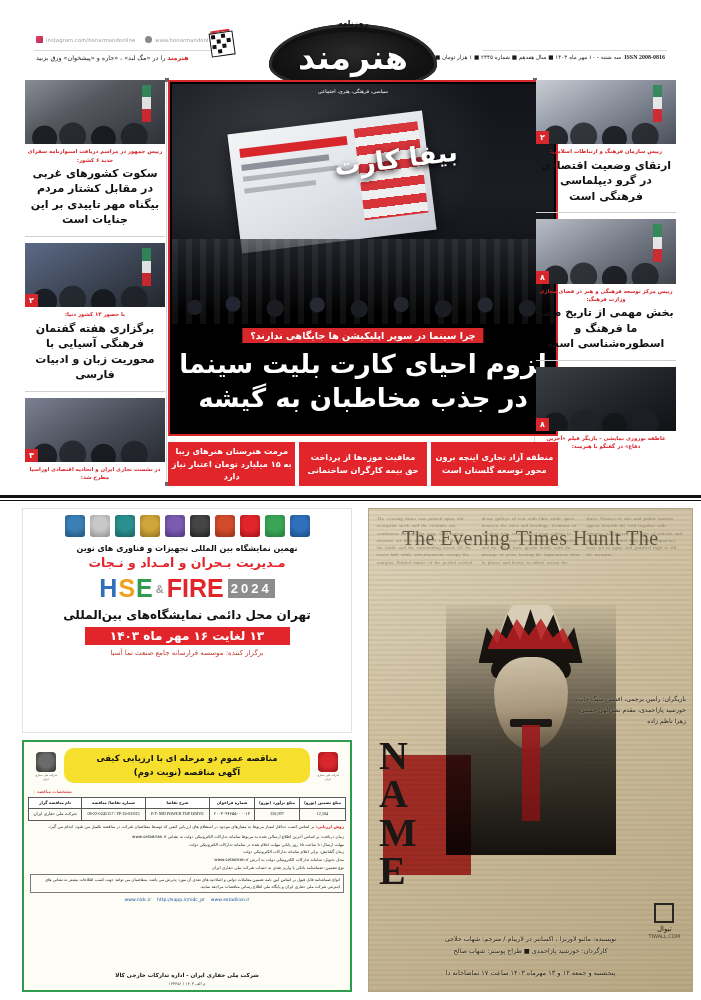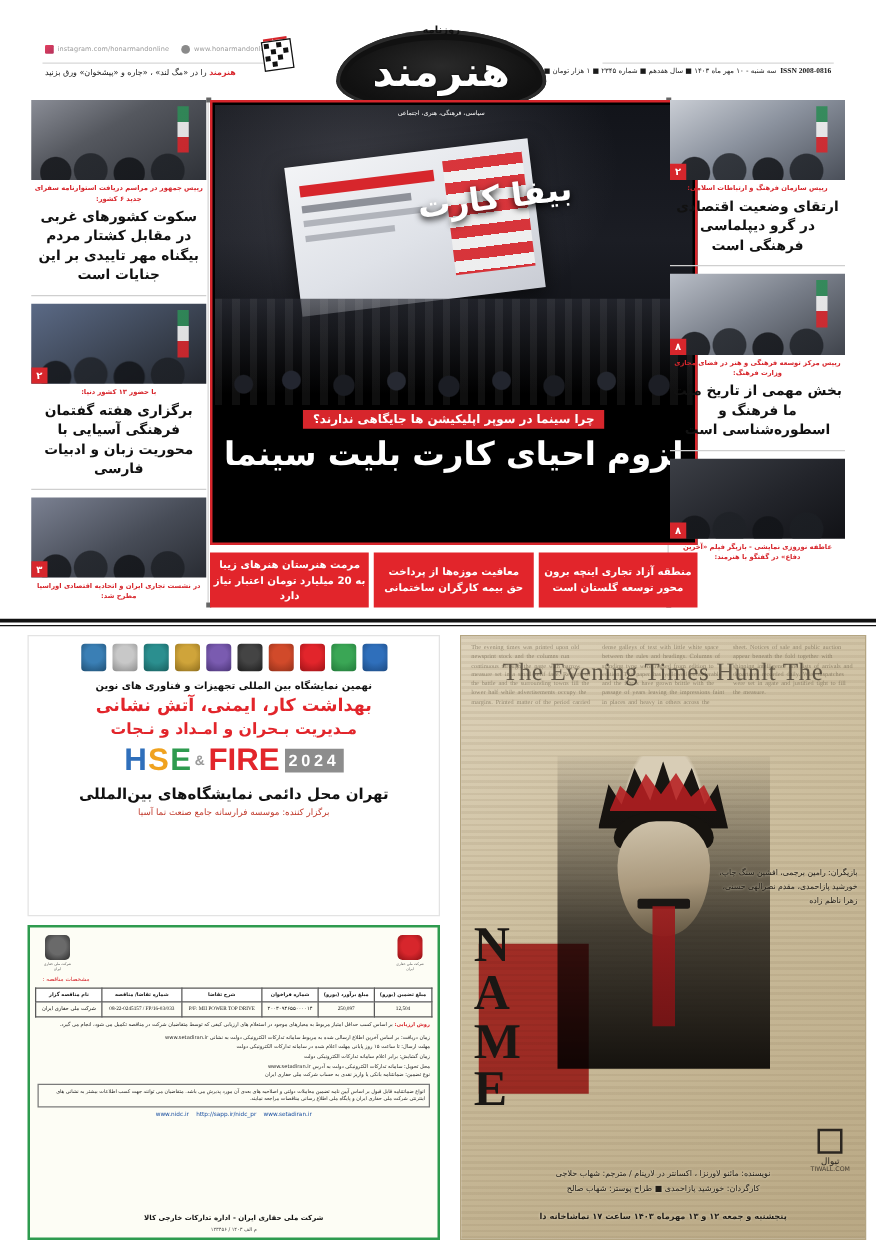--- a/index.html
+++ b/index.html
@@ -332,21 +332,21 @@
   }
   .poster-bottom {
     position: absolute; left: 0; bottom: 34px; width: 100%;
     text-align: center; direction: rtl; color: #1f1b15;
     font-family: "DejaVu Sans", sans-serif; font-size: 6.4px; line-height: 1.9;
     text-shadow: 0 0 2px rgba(235,228,208,.95);
   }
   .poster-date {
     position: absolute; left: 0; bottom: 14px; width: 100%;
     text-align: center; direction: rtl; color: #1f1b15;
-    font-family: "DejaVu Sans", sans-serif; font-size: 6.6px; font-weight: bold;
+    font-family: "DejaVu Sans", sans-serif; font-size: 6.6px; font-weight: normal;
     text-shadow: 0 0 2px rgba(235,228,208,.95);
   }
   .poster-brand {
     position: absolute; right: 12px; bottom: 52px; text-align: center; direction: ltr;
   }
   .poster-brand .mark {
     width: 20px; height: 20px; border: 2px solid #2b2620; margin: 0 auto 2px;
   }
   .poster-brand .bname { font-size: 7px; color: #2b2620; letter-spacing: .4px; font-family: "DejaVu Sans", sans-serif;}
   .poster-brand .burl { font-size: 5px; color: #4a4236; font-family: "DejaVu Sans", sans-serif; }
@@ -470,35 +470,36 @@
           <div class="bar3"></div>
           <div class="bar4"></div>
         <div class="strip"></div>
       </div>
       <div class="ticket-overlay">بیفا کارت</div>
       <div class="crowd"></div>
     </div>
     <div class="hero-kicker">چرا سینما در سوپر اپلیکیشن ها جایگاهی ندارند؟</div>
     <div class="hero-head">
       <span>لزوم احیای کارت بلیت سینما</span>
+      <span>در جذب مخاطبان به گیشه</span>
     </div>
   </div>
 
   <div class="teasers">
     <div class="teaser">
       <span>منطقه آزاد تجاری اینچه برون</span>
       <span>محور توسعه گلستان است</span>
     </div>
     <div class="teaser">
       <span>معافیت موزه‌ها از پرداخت</span>
       <span>حق بیمه کارگران ساختمانی</span>
     </div>
     <div class="teaser">
       <span>مرمت هنرستان هنرهای زیبا</span>
-      <span>به 20 میلیارد تومان اعتبار نیاز دارد</span>
+      <span>به ۱۵ میلیارد تومان اعتبار نیاز دارد</span>
     </div>
   </div>
 
   <div class="side-col col-left">
     <div class="side-item">
       <div class="side-photo p1">
         <div class="figs"></div>
         <div class="flag-accent"></div>
       </div>
       <div class="side-overline">رییس جمهور در مراسم دریافت استوارنامه سفرای جدید ۶ کشور:</div>
@@ -568,34 +569,34 @@
       <span class="hse-logo l3"></span>
       <span class="hse-logo l4"></span>
       <span class="hse-logo l5"></span>
       <span class="hse-logo l6"></span>
       <span class="hse-logo l7"></span>
       <span class="hse-logo l8"></span>
       <span class="hse-logo l9"></span>
       <span class="hse-logo l10"></span>
     </div>
     <div class="hse-line1">نهمین نمایشگاه بین المللی تجهیزات و فناوری های نوین</div>
-    <div class="hse-line2">بهداشت کار، ایمنی، آتش نشانی</div>
     <div class="hse-line3">مـدیریت بـحران و امـداد و نـجات</div>
 
     <div class="hse-logotype">
       <span class="ch c-h">H</span>
       <span class="ch c-s">S</span>
       <span class="ch c-e">E</span>
       <span class="amp">&amp;</span>
       <span class="ch c-f">FIRE</span>
       <span class="hse-year">2024</span>
     </div>
 
 
     <div class="hse-venue">تهران محل دائمی نمایشگاه‌های بین‌المللی</div>
+    <div class="hse-dates">۱۳ لغایت ۱۶ مهر ماه ۱۴۰۳</div>
     <div class="hse-org">برگزار کننده: موسسه فرارسانه جامع صنعت نما آسیا</div>
   </div>
 
   <div class="poster">
     <div class="poster-news">
       The evening times was printed upon old newsprint stock and the columns run
       continuous through the page with narrow measure set in a small serif face.
       Reports of the battle and the surrounding towns fill the lower half while
       advertisements occupy the margins. Printed matter of the period carried dense
       galleys of text with little white space between the rules and headings.
@@ -642,20 +643,24 @@
     </div>
     <div class="poster-date">پنجشنبه و جمعه ۱۲ و ۱۳ مهرماه ۱۴۰۳ ساعت ۱۷ تماشاخانه دا</div>
   </div>
 
   <div class="ad-tender">
     <div class="tender-inner">
       <div class="tender-head">
         <div class="tender-logo">
           <div class="badge"></div>
           <div class="lbl">شرکت ملی حفاری ایران</div>
+        </div>
+        <div class="tender-banner">
+          <div>مناقصه عموم دو مرحله ای با ارزیابی کیفی</div>
+          <div>آگهی مناقصه (نوبت دوم)</div>
         </div>
         <div class="tender-logo">
           <div class="badge" style="background:radial-gradient(circle at 50% 45%,#6a6a6a 45%,#2a2a2a 100%)"></div>
           <div class="lbl">شرکت ملی حفاری ایران</div>
         </div>
       </div>
 
       <div class="tender-sub">مشخصات مناقصه :</div>
 
       <table class="tender-table">

